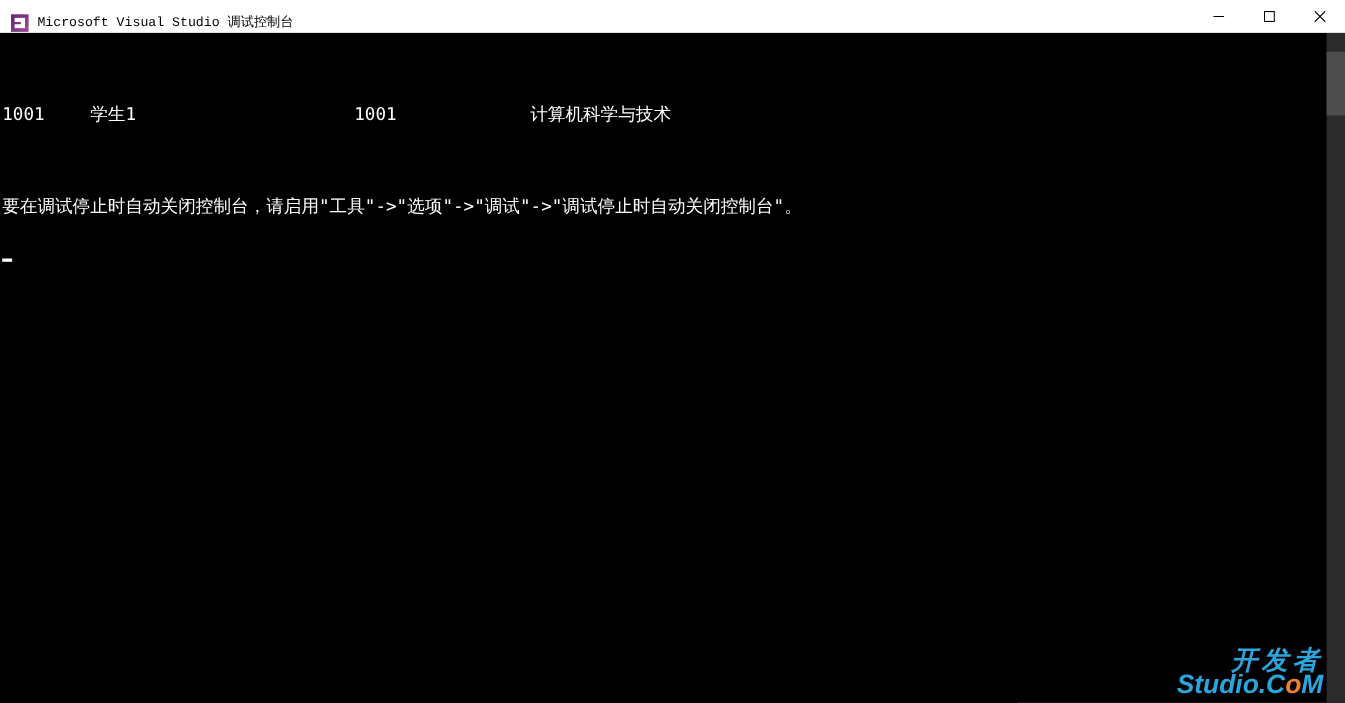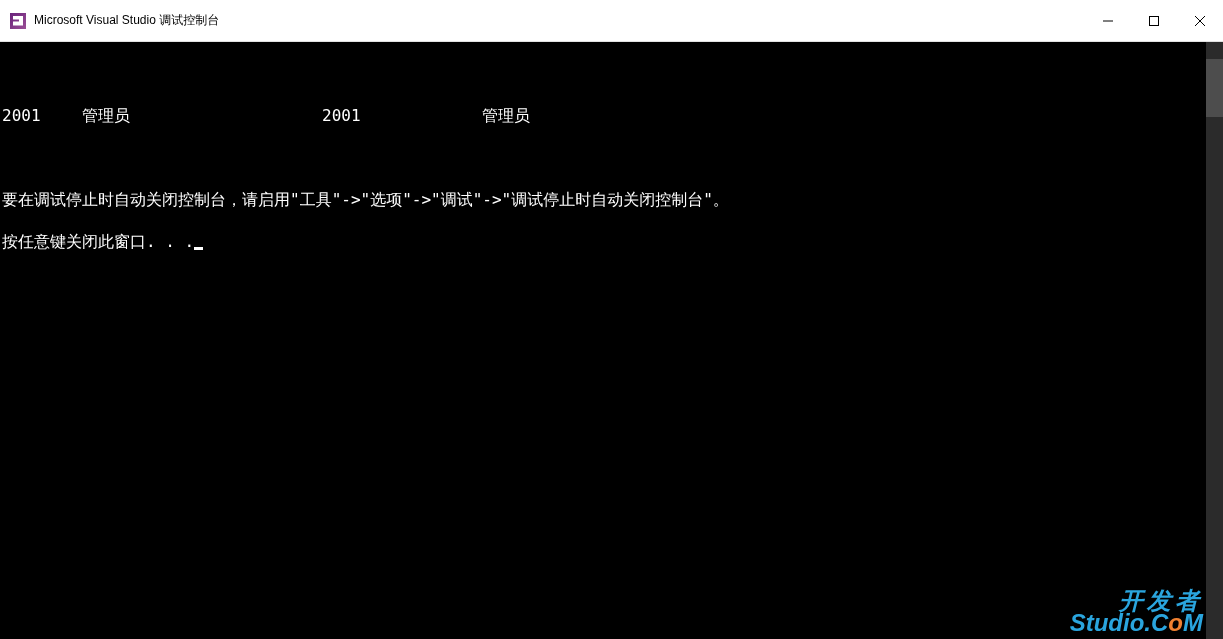--- a/index.html
+++ b/index.html
@@ -16,25 +16,26 @@
       position: relative;
     }
     .window {
       width: 100%;
       height: 100%;
       background: #fff;
       display: flex;
       flex-direction: column;
     }
     .titlebar {
-      height: 42px;
+      height: 30px;
       background: #fff;
       display: flex;
-      align-items: center;
+      align-items: flex-end;
       border-bottom: 1px solid #e1e1e1;
+      font-family: Liberation Mono, monospace;
     }
     .app-icon {
       width: 16px;
       height: 16px;
       margin-left: 10px;
       margin-right: 8px;
       background: linear-gradient(135deg, #68217a 0%, #9b4f96 100%);
       display: flex;
       align-items: center;
       justify-content: center;
@@ -159,24 +160,24 @@
       <div class="window-control close">
         <svg viewBox="0 0 10 10">
             <line x1="0" y1="0" x2="10" y2="10" stroke="#000" stroke-width="1"></line>
             <line x1="10" y1="0" x2="0" y2="10" stroke="#000" stroke-width="1"></line>
           </svg>
       </div>
     </div>
   </div>
   <div class="console-area">
     <div class="console-content">
-<div class="table-row"><span class="col1">2001</span><span class="col2">管理员</span><span class="col3">2001</span><span class="col4">管理员</span></div>
+<div class="table-row"><span class="col1">1001</span><span class="col2">学生1</span><span class="col3">1001</span><span class="col4">计算机科学与技术</span></div>
 <div>&nbsp;</div>
 <div>要在调试停止时自动关闭控制台，请启用"工具"-&gt;"选项"-&gt;"调试"-&gt;"调试停止时自动关闭控制台"。</div>
-<div><span>按任意键关闭此窗口. . .</span><span class="cursor"></span></div>
+<div><span class="cursor"></span></div>
     </div>
     <div class="scrollbar">
       <div class="scrollbar-thumb"></div>
     </div>
   </div>
 </div>
 
 <div class="watermark">
   <div class="line1">开发者</div>
   <div class="line2"><span>Studio.C</span><span class="o">o</span><span>M</span></div>

